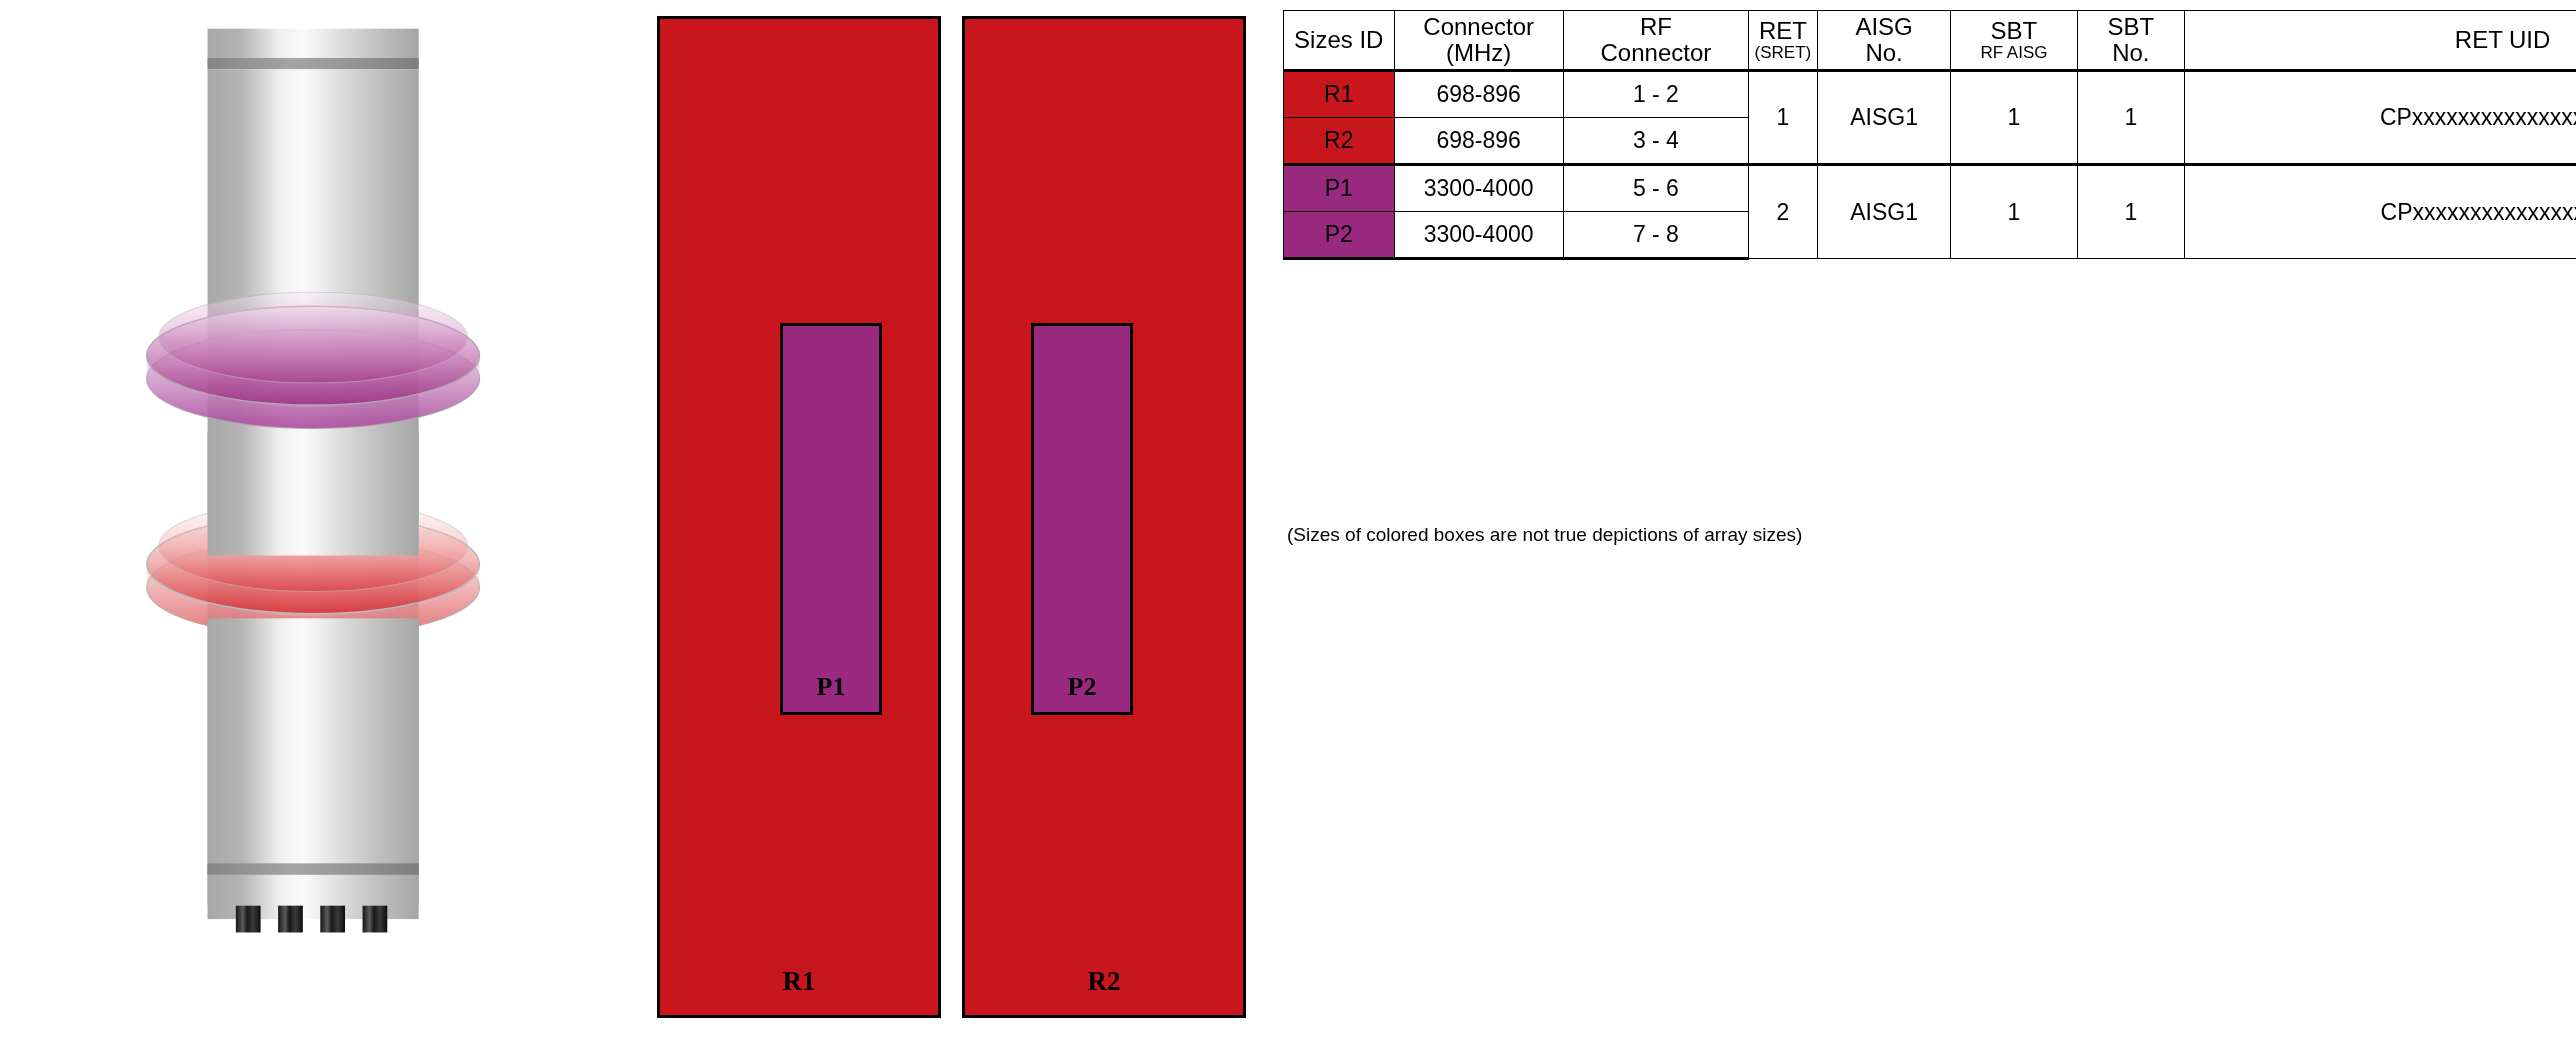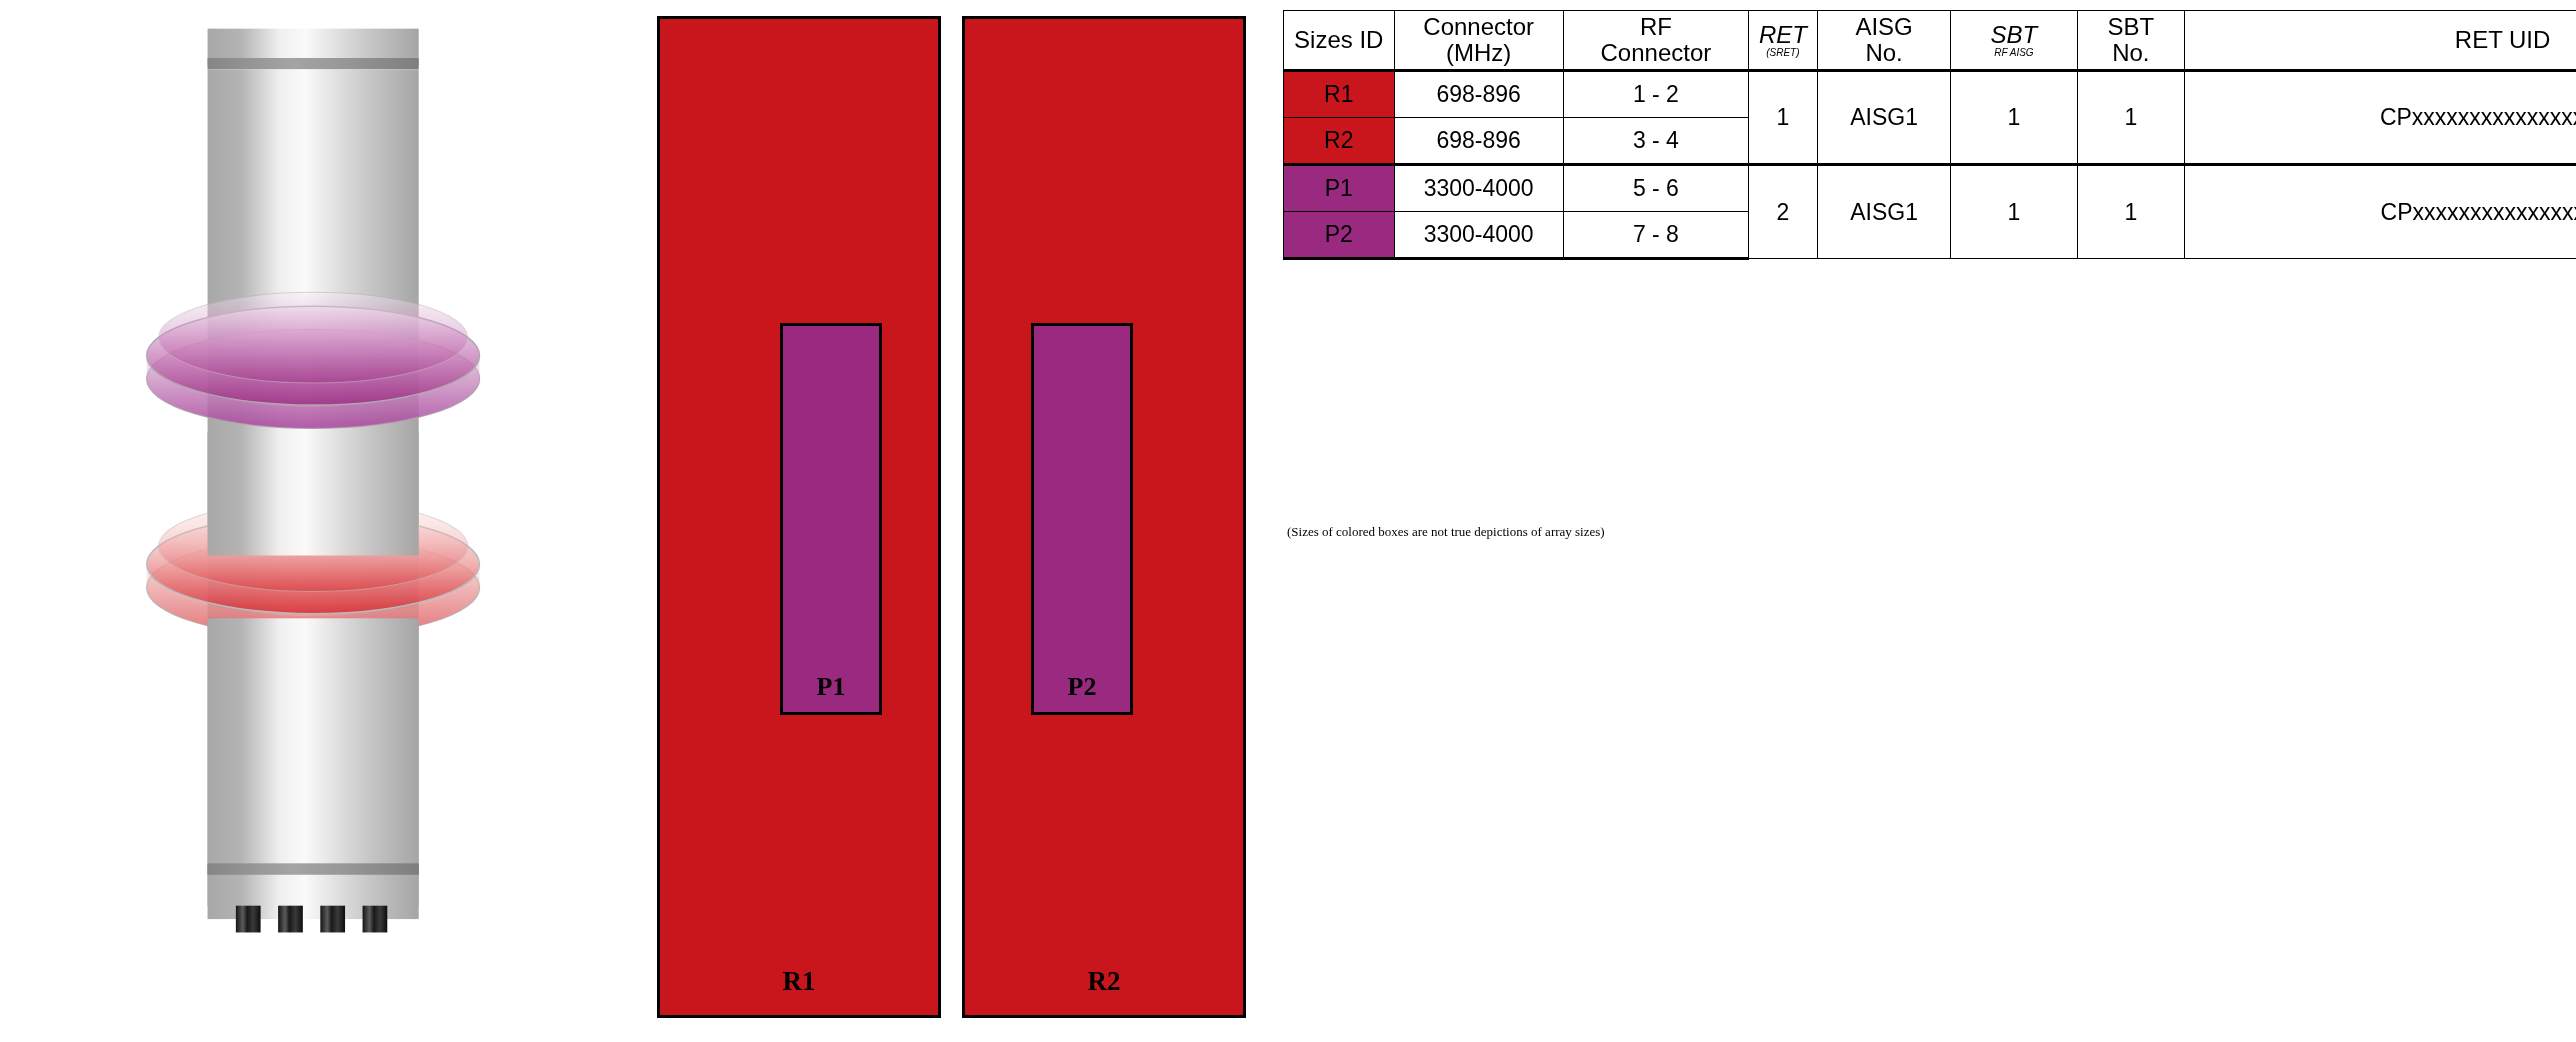--- a/index.html
+++ b/index.html
@@ -52,44 +52,44 @@
     text-align:center;vertical-align:middle;
     font-family:"Liberation Sans",sans-serif;
     font-weight:normal;color:#000;
     padding:0;
   }
   table.spec thead th{
     border-bottom-width:3.6px;
     height:58px;
     font-size:24px;line-height:1.08;
   }
-  table.spec thead th.small-sub{font-size:24px;font-style:italic;}
-  table.spec thead th .sub-small{font-size:10px;display:block;}
+  table.spec thead th.small-sub{font-size:24px;}
+  table.spec thead th .sub-small{font-size:17px;display:block;}
   table.spec tbody td{height:45px;font-size:23px;}
   table.spec tbody tr.band-split td{border-top-width:3.6px;}
   table.spec tbody tr:last-child td{border-bottom-width:3.6px;}
   td.idcell{font-size:21.6px;}
   td.id-r{background:#C8161C;}
   td.id-p{background:#9A2A80;}
   td.uid{font-size:21.6px;}
 
   
   col.c-id{width:77px;}
   col.c-freq{width:118px;}
   col.c-rf{width:129px;}
   col.c-ret{width:48px;}
   col.c-aisg{width:93px;}
   col.c-sbtport{width:88px;}
   col.c-sbtno{width:75px;}
   col.c-uid{width:443px;}
 
   #table-note{
     position:absolute;left:1287px;top:524px;
-    font-size:13px;color:#000;white-space:nowrap;
-    font-family:Liberation Serif, serif;
+    font-size:19px;color:#000;white-space:nowrap;
+    font-family:Liberation Sans, sans-serif;
   }
 </style>
 </head>
 <body>
 
 <div id="antenna-illustration">
   <svg width="618" height="1043" viewBox="0 0 1200 2024">
     <defs>
       <linearGradient id="metalGrad" x1="0" y1="0" x2="1" y2="0">
         <stop offset="0" stop-color="#a8a8a8"></stop>

